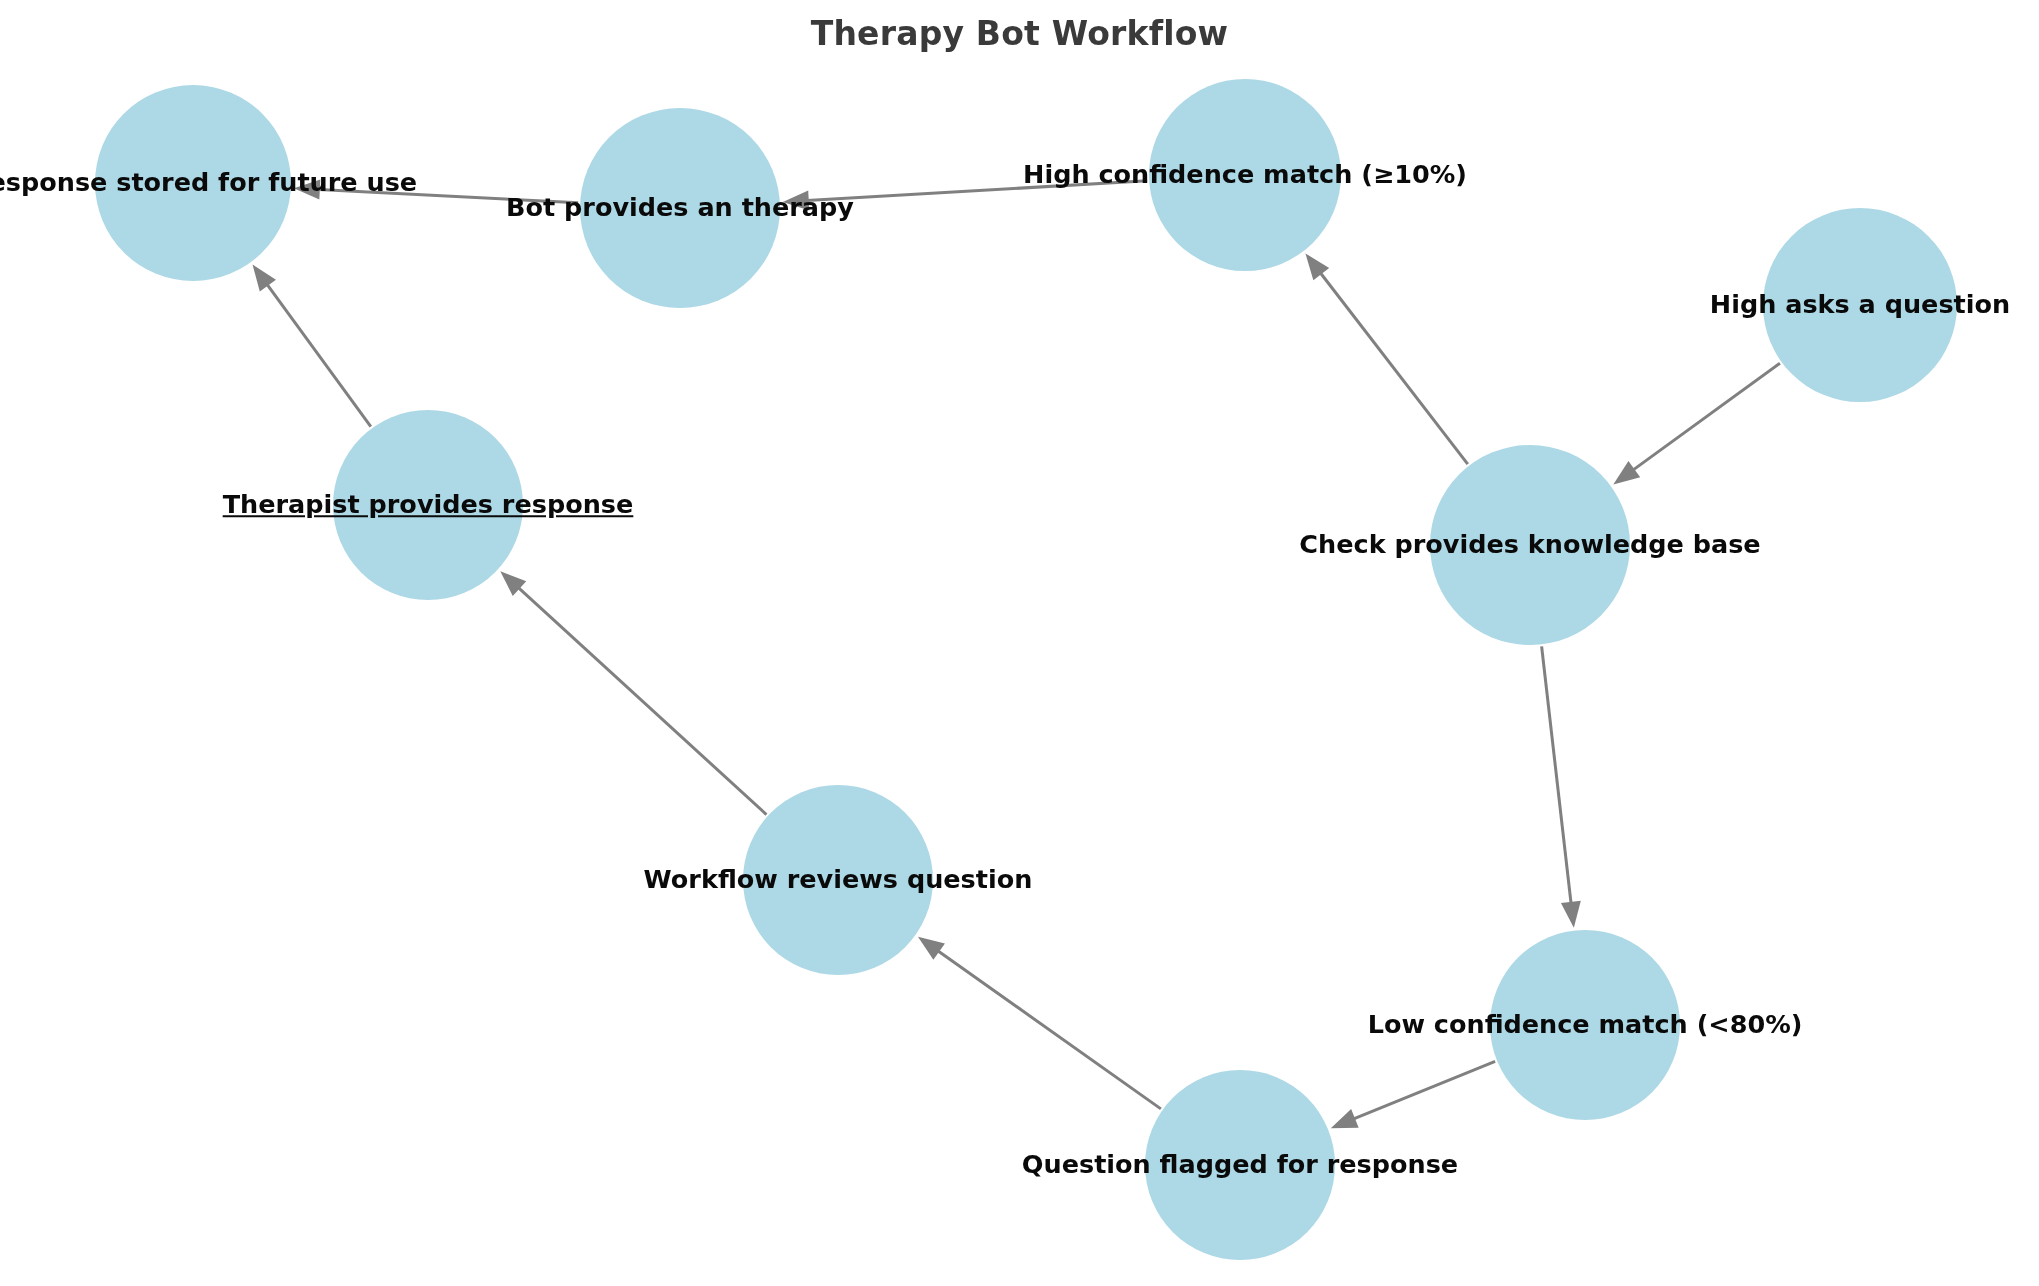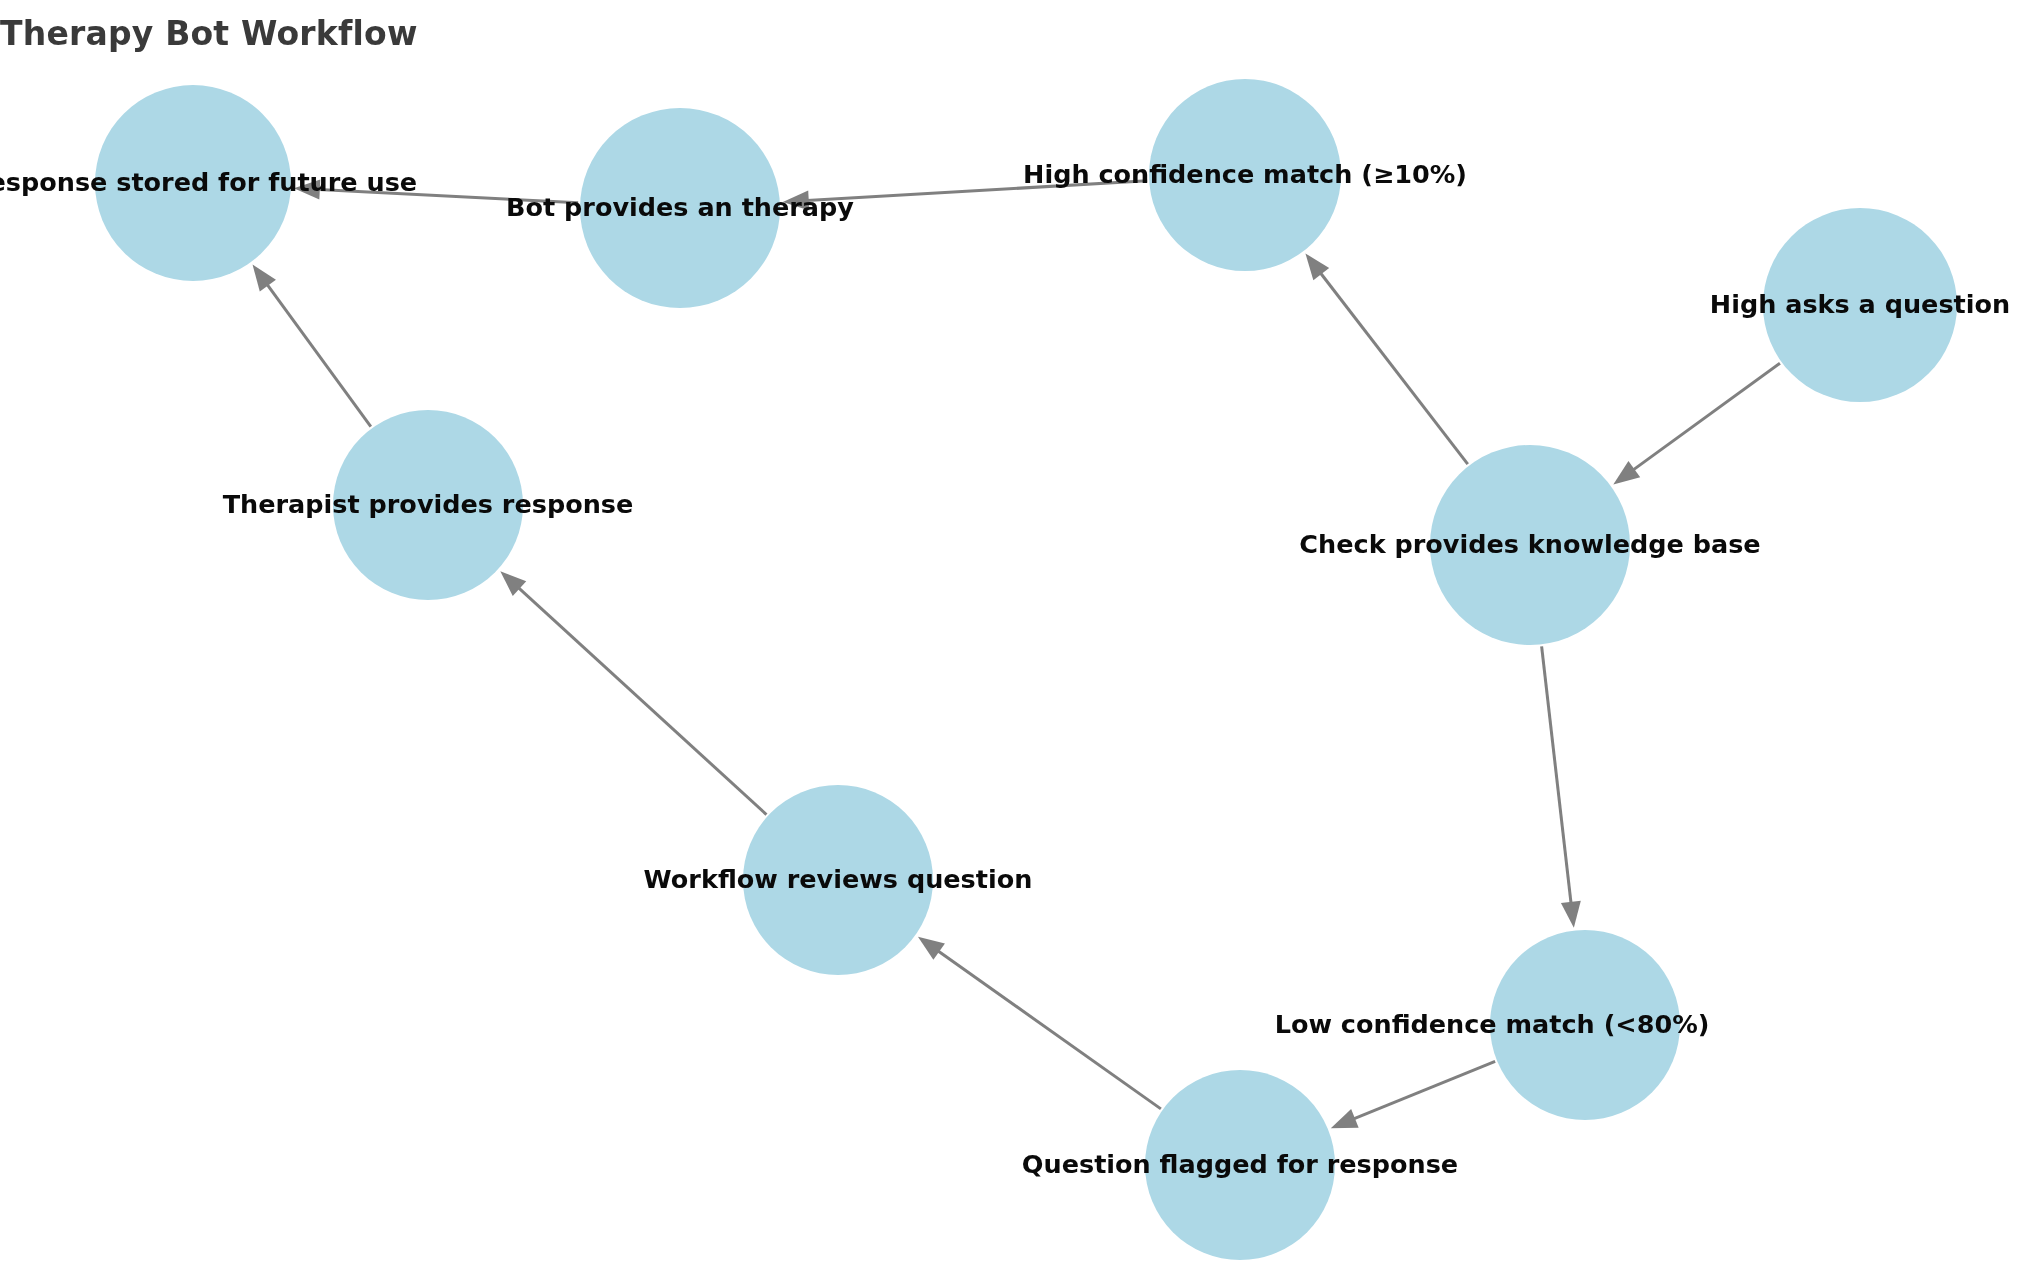--- a/index.html
+++ b/index.html
@@ -20,20 +20,21 @@
     left: 0;
     top: 0;
     width: 2039px;
     height: 1286px;
   }
   .graph-title {
     position: absolute;
     left: 0;
     top: 14px;
     width: 2039px;
+    text-align: center;
     font-size: 33px;
     font-weight: bold;
     color: #3a3a3a;
     letter-spacing: 0.2px;
     font-family: "DejaVu Sans", sans-serif;
   }
   .node-label {
     position: absolute;
     transform: translate(-50%, -50%);
     white-space: nowrap;
@@ -84,17 +85,17 @@
       <circle cx="428" cy="505" r="95" fill="#add8e6"></circle>
     </g>
 </svg>
 
 <div id="labels-layer">
     <div class="node-label" style="left: 1860px; top: 305px;">High asks a question</div>
     <div class="node-label" style="left: 1530px; top: 545px;">Check provides knowledge base</div>
     <div class="node-label" style="left: 1245px; top: 175px;">High confidence match (≥10%)</div>
     <div class="node-label" style="left: 680px; top: 208px;">Bot provides an therapy</div>
     <div class="node-label" style="left: 193px; top: 183px;">Response stored for future use</div>
-    <div class="node-label" style="left: 1492px; top: 1025px;">Low confidence match (&lt;80%)</div>
+    <div class="node-label" style="left: 1585px; top: 1025px;">Low confidence match (&lt;80%)</div>
     <div class="node-label" style="left: 1240px; top: 1165px;">Question flagged for response</div>
     <div class="node-label" style="left: 838px; top: 880px;">Workflow reviews question</div>
-    <div class="node-label" style="left: 428px; top: 505px;">Therapist provides response</div>
+    <div class="node-label" style="left: 428px; top: 505px; text-decoration: underline;">Therapist provides response</div>
   </div>
 
 </body></html>

